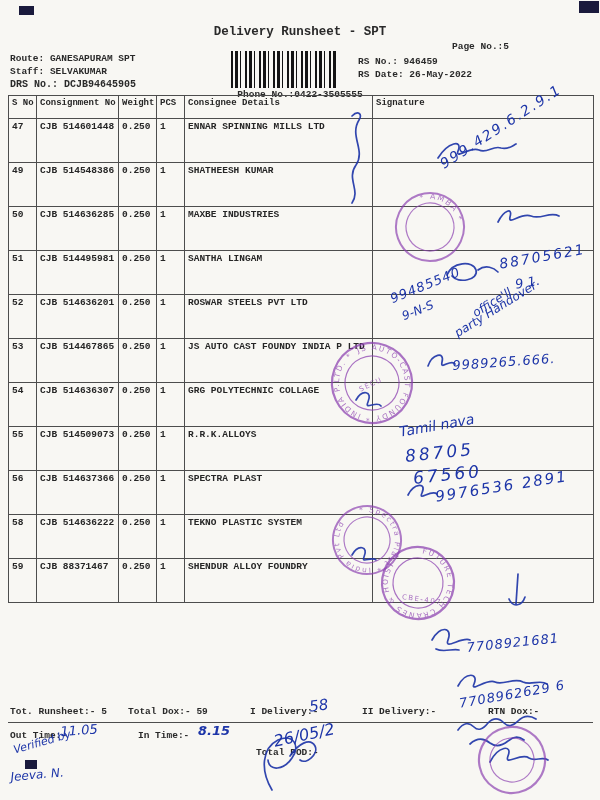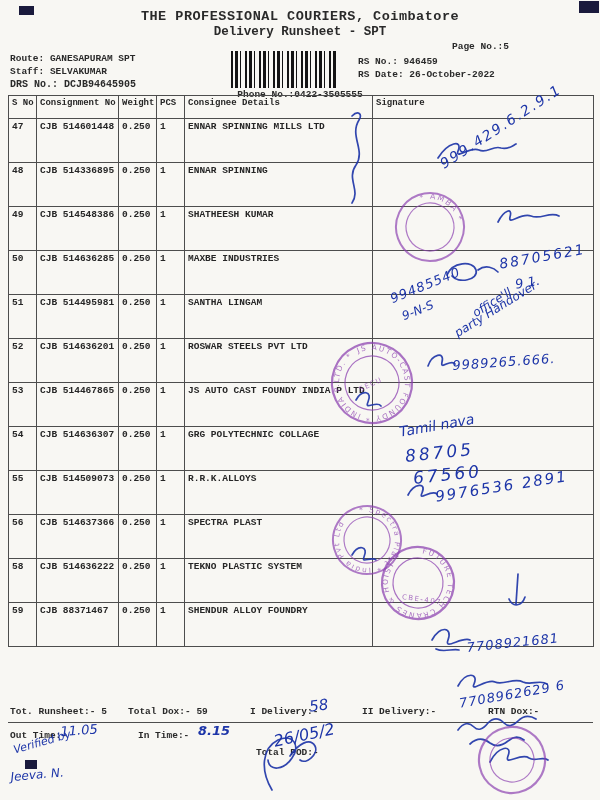--- a/index.html
+++ b/index.html
@@ -28,31 +28,30 @@
 </style>
 </head>
 <body>
 
 <div class="page">
 
   <div class="scanmark" style="left:19px;top:6px;width:15px;height:9px;"></div>
   <div class="scanmark" style="left:579px;top:1px;width:20px;height:12px;"></div>
   <div class="scanmark" style="left:25px;top:760px;width:12px;height:9px;"></div>
 
-  <div class="print center" style="top:9px;font-size:13.5px;letter-spacing:.5px;">THE PROFESSIONAL COURIERS, Coimbatore</div>
   <div class="print center" style="top:25px;font-size:12.5px;">Delivery Runsheet - SPT</div>
   <div class="print center" style="top:41px;font-size:9.5px;margin-top:48px;">Phone No.:0422-3505555</div>
   <div class="print" style="left:452px;top:41px;font-size:9.5px;">Page No.:5</div>
 
   <div class="print" style="left:10px;top:53px;font-size:9.5px;">Route: GANESAPURAM SPT</div>
   <div class="print" style="left:10px;top:66px;font-size:9.5px;">Staff: SELVAKUMAR</div>
   <div class="print" style="left:10px;top:79px;font-size:10px;">DRS No.: DCJB94645905</div>
 
   <div class="print" style="left:358px;top:56px;font-size:9.5px;">RS No.: 946459</div>
-  <div class="print" style="left:358px;top:69px;font-size:9.5px;">RS Date: 26-October-2022</div>
+  <div class="print" style="left:358px;top:69px;font-size:9.5px;">RS Date: 26-May-2022</div>
 
   <div class="barcode"></div>
 
   <table class="runsheet">
     <colgroup>
       <col style="width:28px">
         <col style="width:82px">
         <col style="width:38px">
       <col style="width:28px">
         <col style="width:188px">
@@ -68,28 +67,20 @@
           <th>Signature</th>
         </tr>
       </thead>
     <tbody>
         <tr>
           <td>47</td>
           <td>CJB 514601448</td>
           <td>0.250</td>
           <td>1</td>
           <td>ENNAR SPINNING MILLS LTD</td>
-          <td></td>
-        </tr>
-        <tr>
-          <td>48</td>
-          <td>CJB 514336895</td>
-          <td>0.250</td>
-          <td>1</td>
-          <td>ENNAR SPINNING</td>
           <td></td>
         </tr>
         <tr>
           <td>49</td>
           <td>CJB 514548386</td>
           <td>0.250</td>
           <td>1</td>
           <td>SHATHEESH KUMAR</td>
           <td></td>
         </tr>

